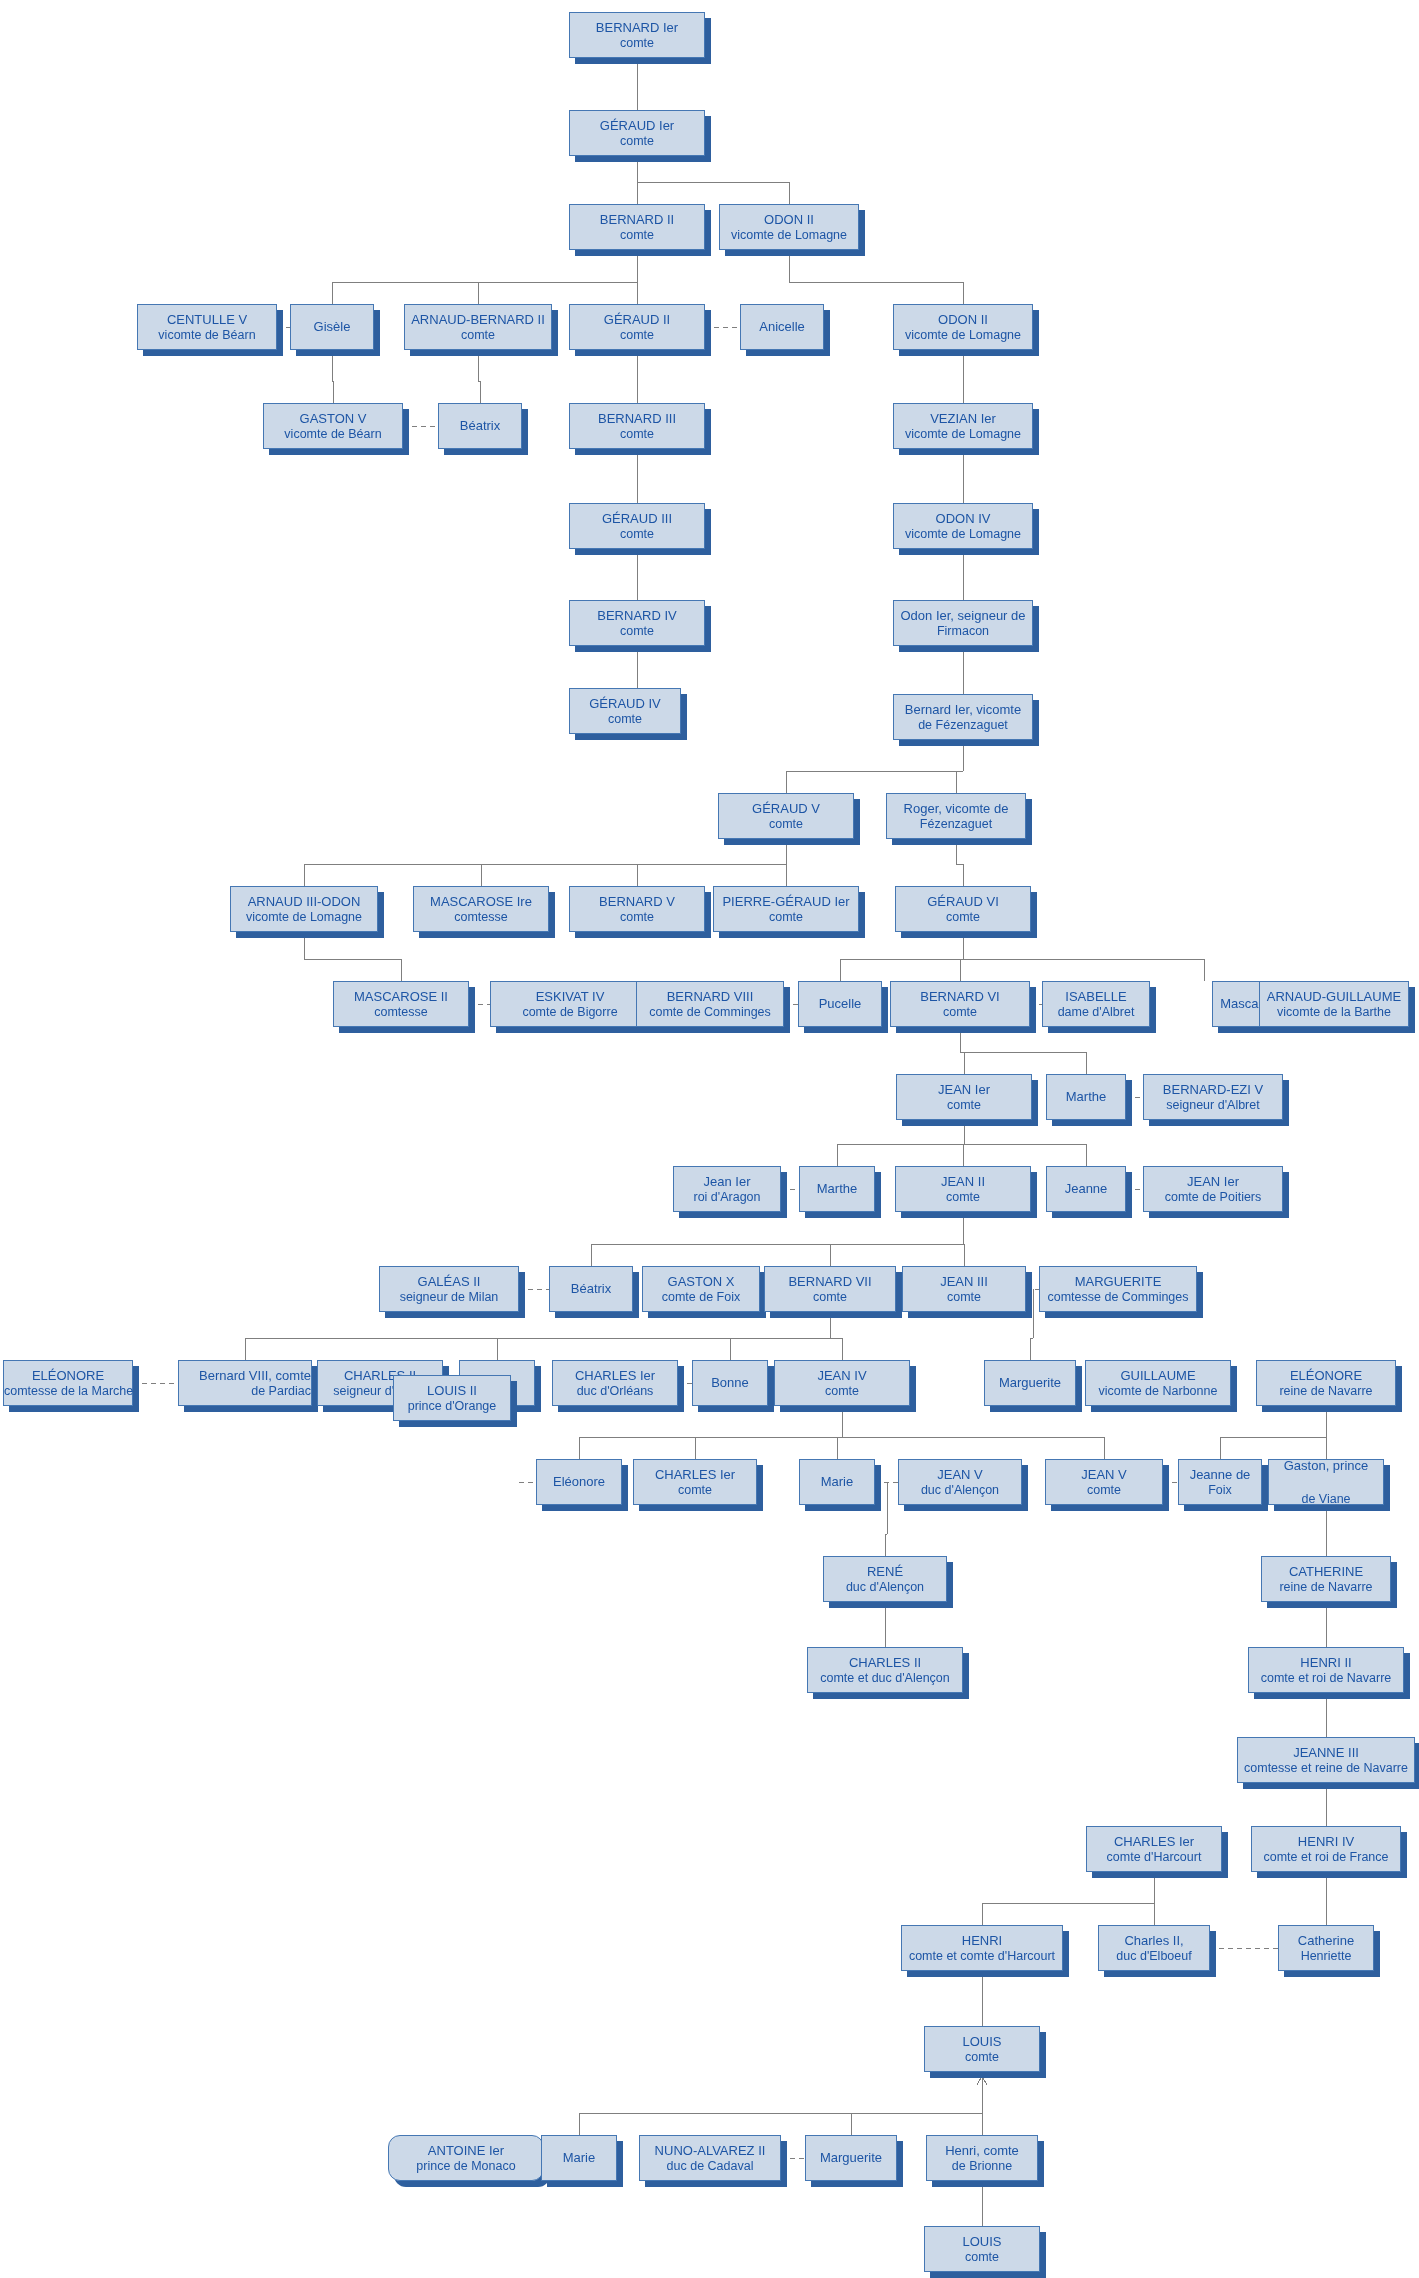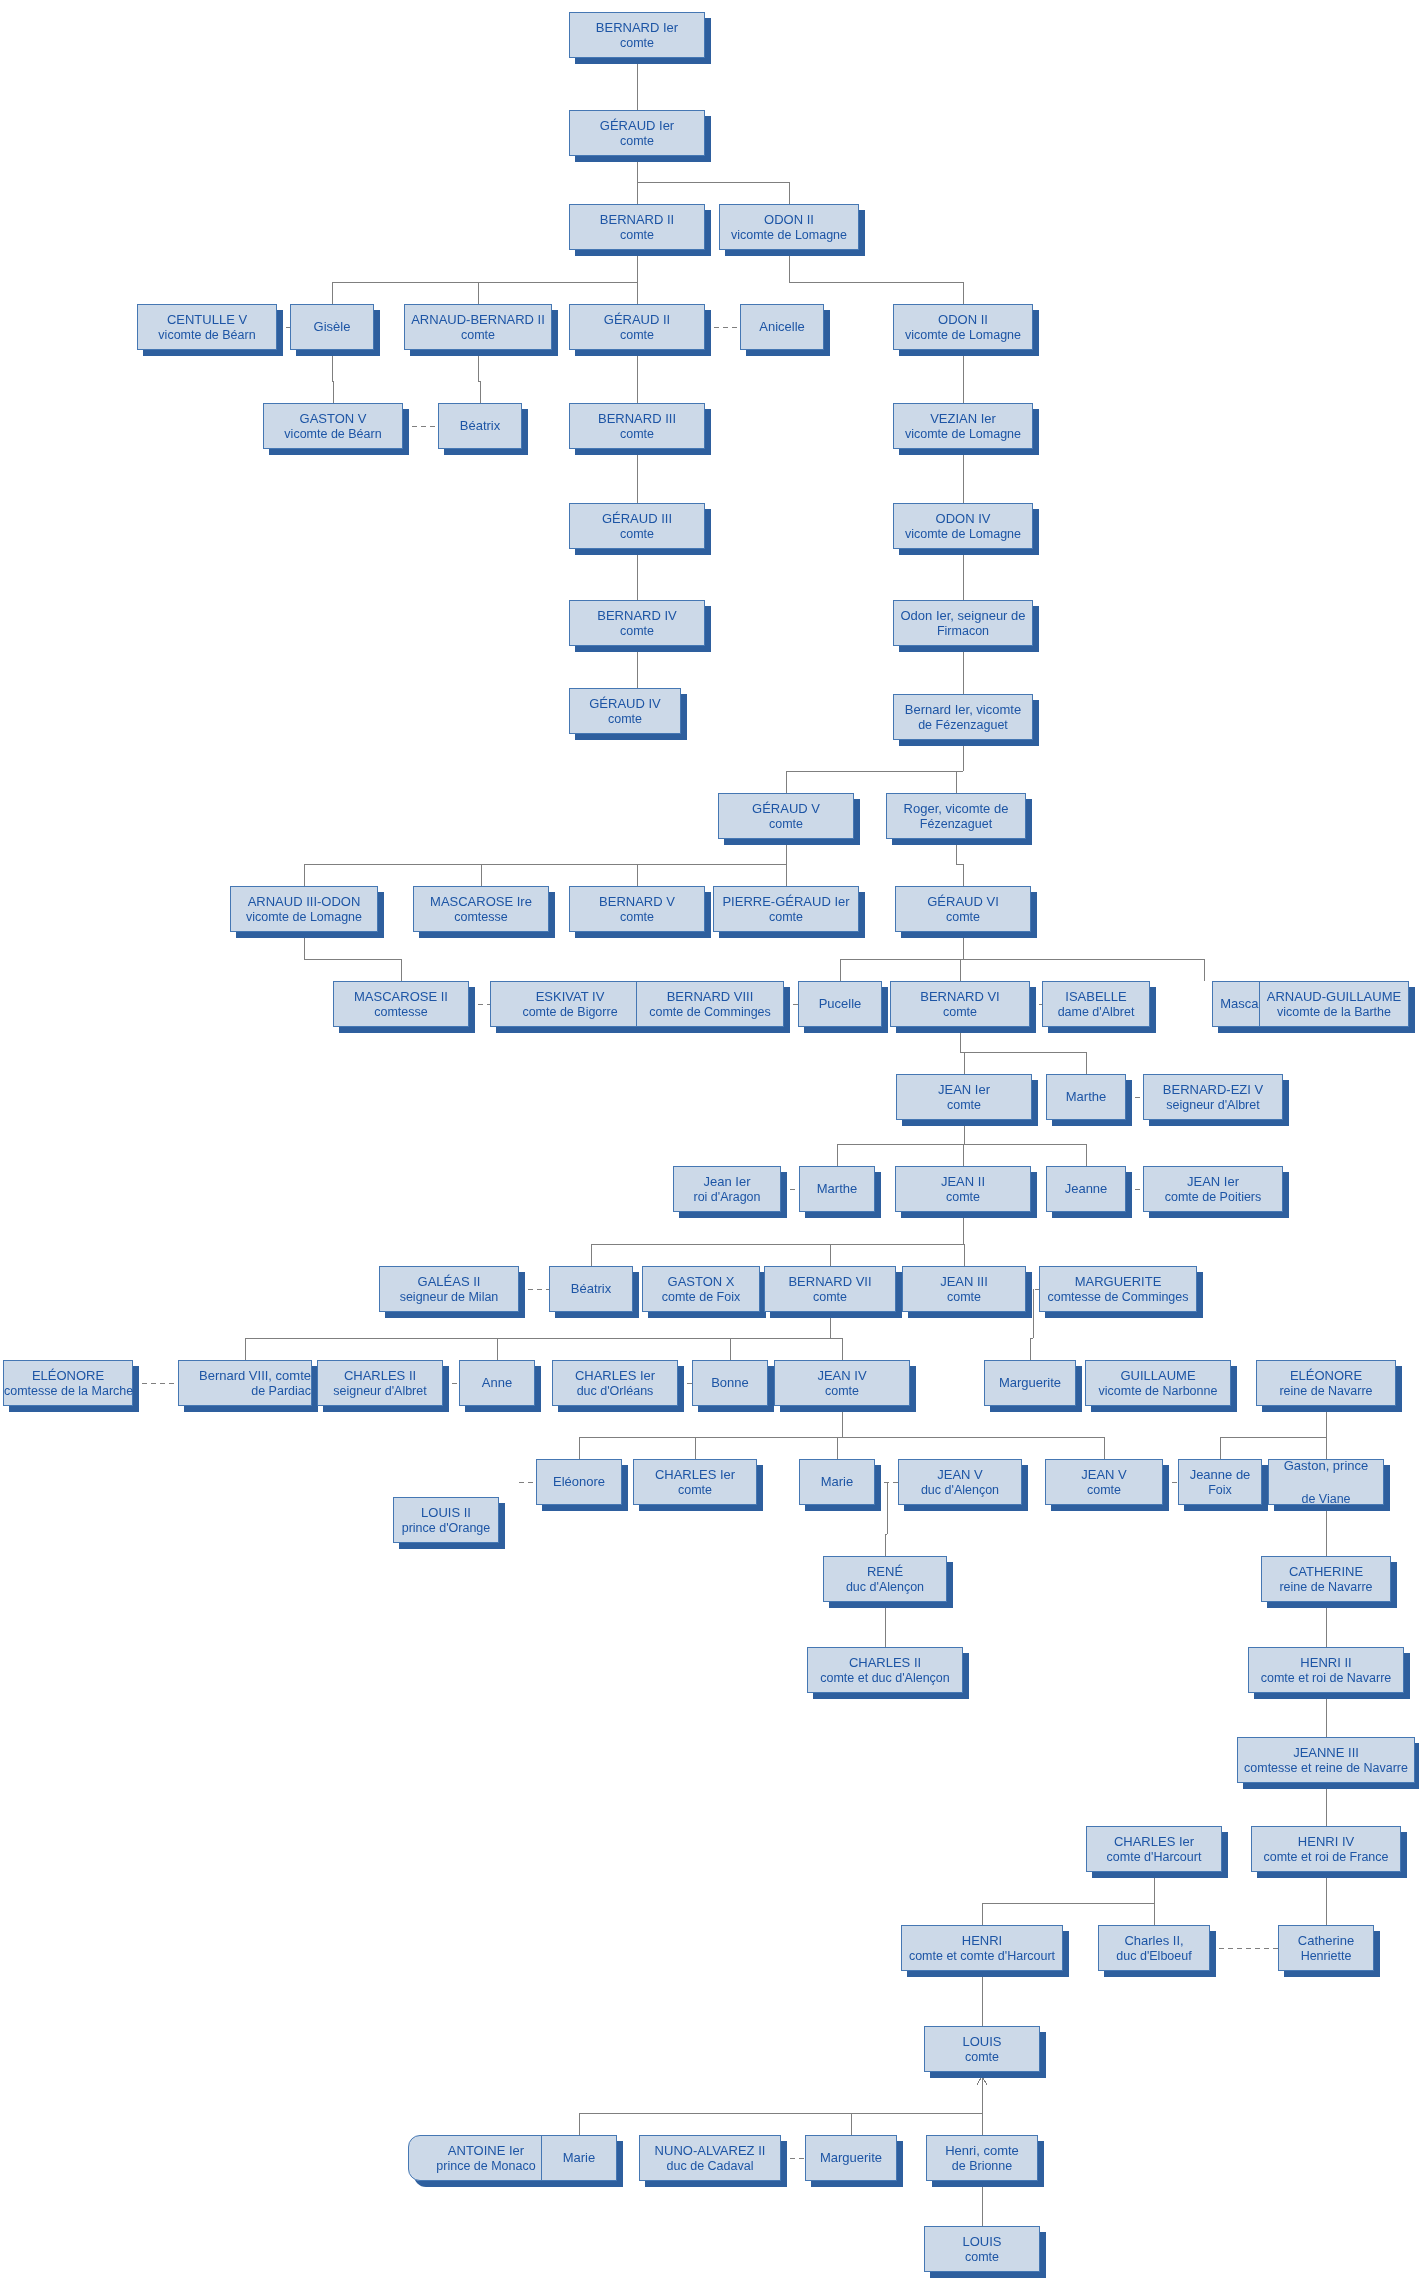--- a/index.html
+++ b/index.html
@@ -384,21 +384,21 @@
       <div class="pname">Marguerite</div>
     </div>
     <div class="node" style="left: 1085px; top: 1360px; width: 146px;">
       <div class="pname">GUILLAUME</div>
       <div class="ptitle">vicomte de Narbonne</div>
     </div>
     <div class="node" style="left: 1256px; top: 1360px; width: 140px;">
       <div class="pname">ELÉONORE</div>
       <div class="ptitle">reine de Navarre</div>
     </div>
-    <div class="node" style="left: 393px; top: 1497px; width: 106px;">
+    <div class="node" style="left: 393px; top: 1375px; width: 118px;">
       <div class="pname">LOUIS II</div>
       <div class="ptitle">prince d'Orange</div>
     </div>
     <div class="node" style="left: 536px; top: 1459px; width: 86px;">
       <div class="pname">Eléonore</div>
     </div>
     <div class="node" style="left: 633px; top: 1459px; width: 124px;">
       <div class="pname">CHARLES Ier</div>
       <div class="ptitle">comte</div>
     </div>
@@ -458,21 +458,21 @@
       <div class="ptitle">duc d'Elboeuf</div>
     </div>
     <div class="node" style="left: 1278px; top: 1925px; width: 96px;">
       <div class="pname">Catherine</div>
       <div class="ptitle">Henriette</div>
     </div>
     <div class="node" style="left: 924px; top: 2026px; width: 116px;">
       <div class="pname">LOUIS</div>
       <div class="ptitle">comte</div>
     </div>
-    <div class="node" style="left: 408px; top: 2135px; width: 156px; border-radius: 12px;">
+    <div class="node" style="left: 388px; top: 2135px; width: 156px; border-radius: 12px;">
       <div class="pname">ANTOINE Ier</div>
       <div class="ptitle">prince de Monaco</div>
     </div>
     <div class="node" style="left: 541px; top: 2135px; width: 76px;">
       <div class="pname">Marie</div>
     </div>
     <div class="node" style="left: 639px; top: 2135px; width: 142px;">
       <div class="pname">NUNO-ALVAREZ II</div>
       <div class="ptitle">duc de Cadaval</div>
     </div>

